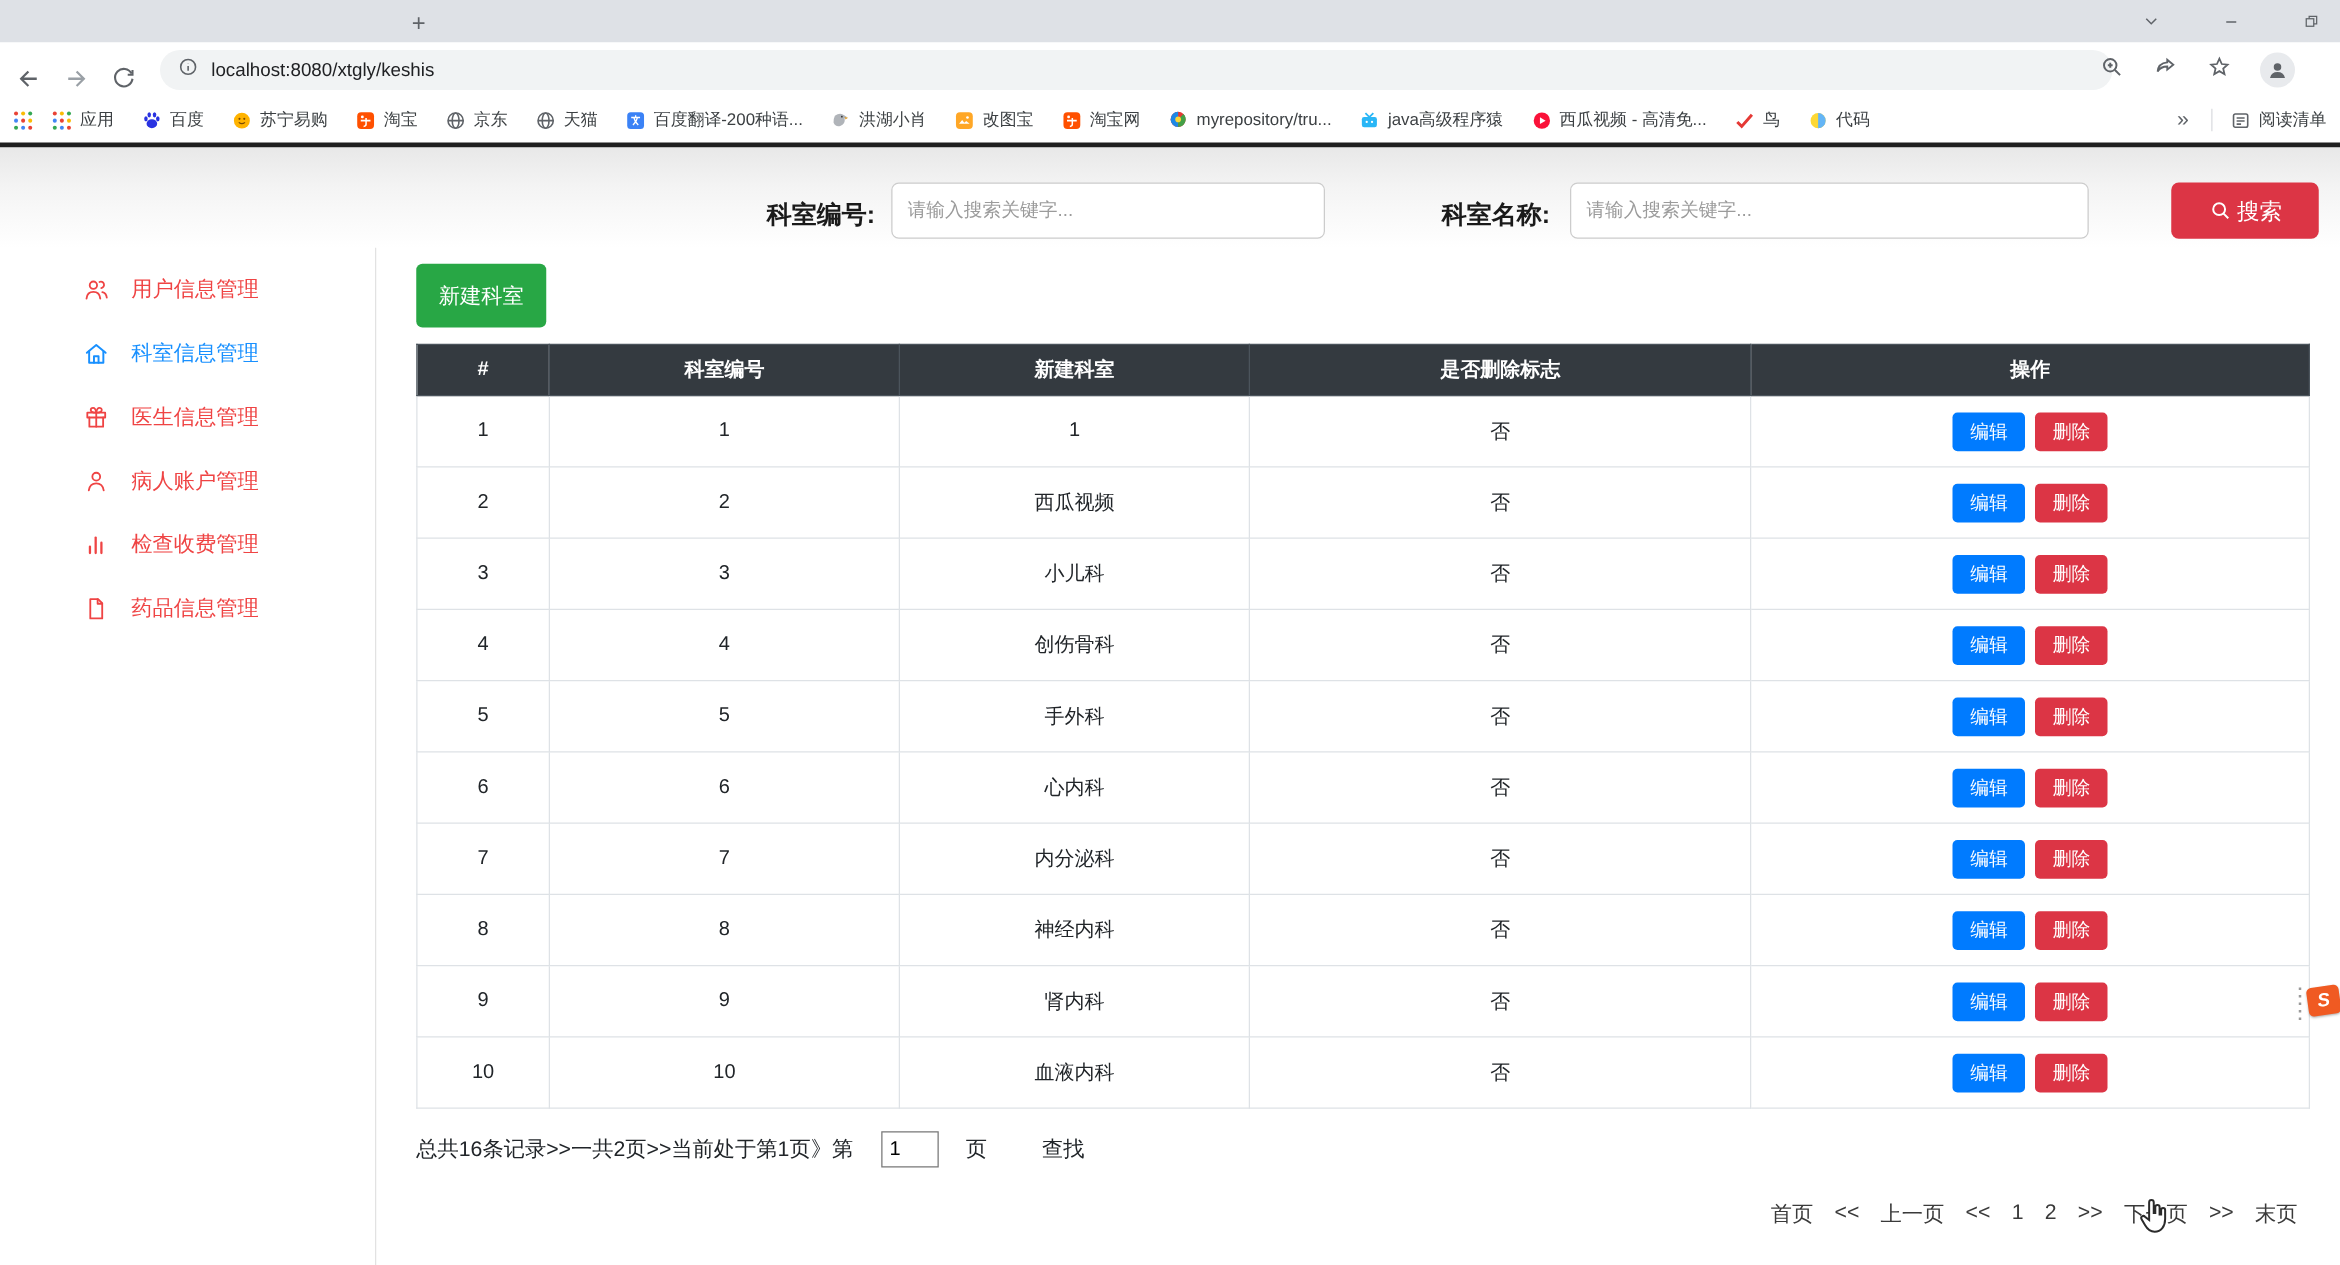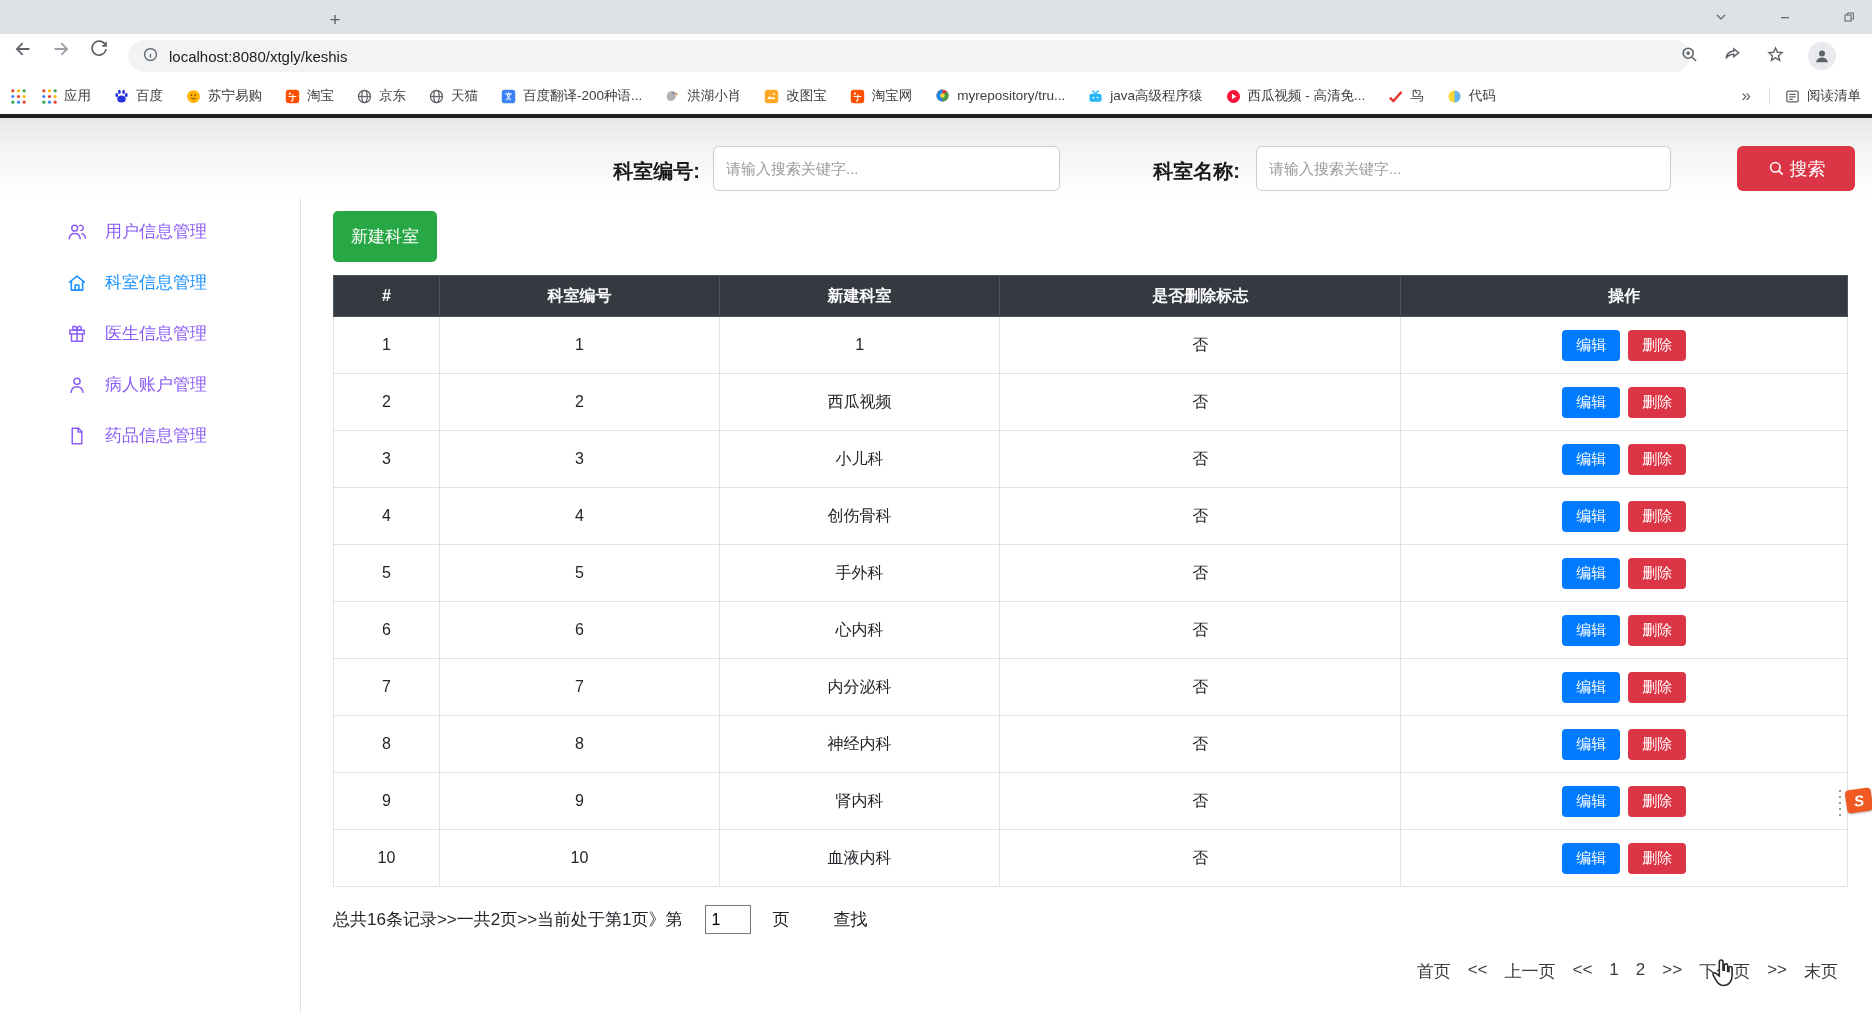--- a/index.html
+++ b/index.html
@@ -10,21 +10,21 @@
   .tabstrip { position:absolute; top:0; left:0; width:100%; height:34px; background:#dee1e6; }
   .tab { position:absolute; left:8px; top:5px; width:302px; height:29px; background:#fff;
          border-radius:10px 10px 0 0; display:flex; align-items:center; padding:0 10px; gap:8px; }
   .tab-title { flex:1; font-size:13px; color:#3c4043; white-space:nowrap; overflow:hidden; text-overflow:ellipsis; }
   .tab-close { font-size:15px; color:#5f6368; cursor:pointer; line-height:1; }
   .newtab { position:absolute; left:322px; top:7px; width:26px; height:26px; border-radius:50%;
             display:flex; align-items:center; justify-content:center; font-size:19px; color:#5f6368; }
   .win-controls { position:absolute; right:6px; top:0; height:34px; display:flex; align-items:center; gap:38px; padding-right:4px; }
   .win-btn { width:26px; height:26px; display:flex; align-items:center; justify-content:center; }
 
-  .toolbar { position:absolute; top:34px; left:0; width:100%; height:44px; background:#fff; display:flex; align-items:flex-start; }
+  .toolbar { position:absolute; top:34px; left:0; width:100%; height:44px; background:#fff; display:flex; align-items:flex-end; }
   .nav-btn { width:30px; height:30px; display:flex; align-items:center; justify-content:center; margin-left:8px; }
   .urlbar { position:absolute; left:128px; top:6px; width:1562px; height:32px; background:#f1f3f4;
             border-radius:16px; display:flex; align-items:center; padding:0 14px; gap:10px; }
   .url-text { font-size:15px; color:#202124; }
   .omni-icons { position:absolute; right:36px; top:6px; height:32px; display:flex; align-items:center; gap:22px; }
   .avatar { width:28px; height:28px; border-radius:50%; background:#e8eaed; display:flex; align-items:center; justify-content:center; }
 
   .bookmarksbar { position:absolute; top:78px; left:0; width:100%; height:36px; background:#fff;
                   display:flex; align-items:center; padding-left:10px; overflow:hidden; }
   .bm-list { display:flex; align-items:flex-start; gap:22px; margin-left:14px; }
@@ -45,21 +45,21 @@
   .fld-input { position:absolute; top:28px; height:45px; border:1px solid #ccc; border-radius:6px;
                font-size:15px; padding:0 12px; color:#333; background:#fff; font-family:"Liberation Sans",sans-serif; }
   .fld-input::placeholder { color:#9b9b9b; }
   .search-btn { position:absolute; left:1737px; top:28px; width:118px; height:45px; background:#dc3545;
                 border:none; border-radius:6px; color:#fff; font-size:18px; display:flex; align-items:center;
                 justify-content:center; gap:4px; font-family:"Liberation Sans",sans-serif; cursor:pointer; }
 
   .body-row { display:flex; height:814px; }
   .sidebar { width:307px; border-right:1px solid #e2e2e2; padding-top:8px; background:#fff; }
   .side-item { height:51px; display:flex; align-items:center; gap:17px; padding-left:66px;
-               color:#8b5cf6; font-size:17px; cursor:pointer; }
+               color:#ef4444; font-size:17px; cursor:pointer; }
   .side-item.active { color:#1890ff; }
   .side-ic { width:22px; height:22px; display:flex; align-items:center; justify-content:center; }
 
   .main { flex:1; padding:0 24px 0 32px; position:relative; }
   .new-btn { margin-top:13px; background:#28a745; color:#fff; border:none; border-radius:5px;
              padding:14px 18px; font-size:17px; font-family:"Liberation Sans",sans-serif; cursor:pointer; }
   table.dept { border-collapse:collapse; width:1515px; margin-top:13px; table-layout:fixed; }
   table.dept thead th { background:#343a40; color:#fff; font-size:16px; font-weight:700; height:41px;
                         border:1px solid #4b545c; text-align:center; }
   table.dept tbody td { height:57px; border:1px solid #dee2e6; text-align:center; vertical-align:middle;
@@ -428,20 +428,30 @@
           <div class="side-item">
             <span class="side-ic">
               <svg width="22" height="22" viewBox="0 0 24 24" fill="none" stroke="currentColor" stroke-width="1.6" stroke-linecap="round" stroke-linejoin="round">
                 <circle cx="12" cy="8" r="3.4"></circle>
                 <path d="M5.5 20c.6-4.2 3-6.2 6.5-6.2s5.9 2 6.5 6.2"></path>
               </svg>
             </span>
             <span>病人账户管理</span>
           </div>
 
+          <div class="side-item">
+            <span class="side-ic">
+              <svg width="22" height="22" viewBox="0 0 24 24" fill="none" stroke="currentColor" stroke-width="2" stroke-linecap="round">
+                <path d="M6.5 19v-5.5"></path>
+                <path d="M11.5 19V5.5"></path>
+                <path d="M16.5 19V10"></path>
+              </svg>
+            </span>
+            <span>检查收费管理</span>
+          </div>
 
           <div class="side-item">
             <span class="side-ic">
               <svg width="22" height="22" viewBox="0 0 24 24" fill="none" stroke="currentColor" stroke-width="1.6" stroke-linecap="round" stroke-linejoin="round">
                 <path d="M6.8 3.6h6.8l3.6 3.6v13.2H6.8z"></path>
                 <path d="M13.2 3.6v4h4"></path>
               </svg>
             </span>
             <span>药品信息管理</span>
           </div>

